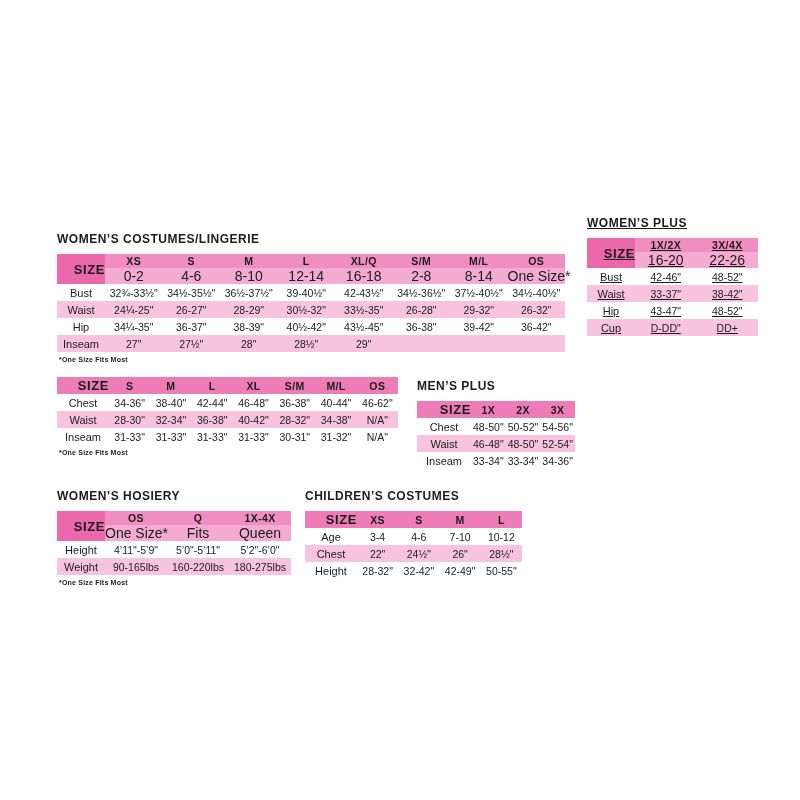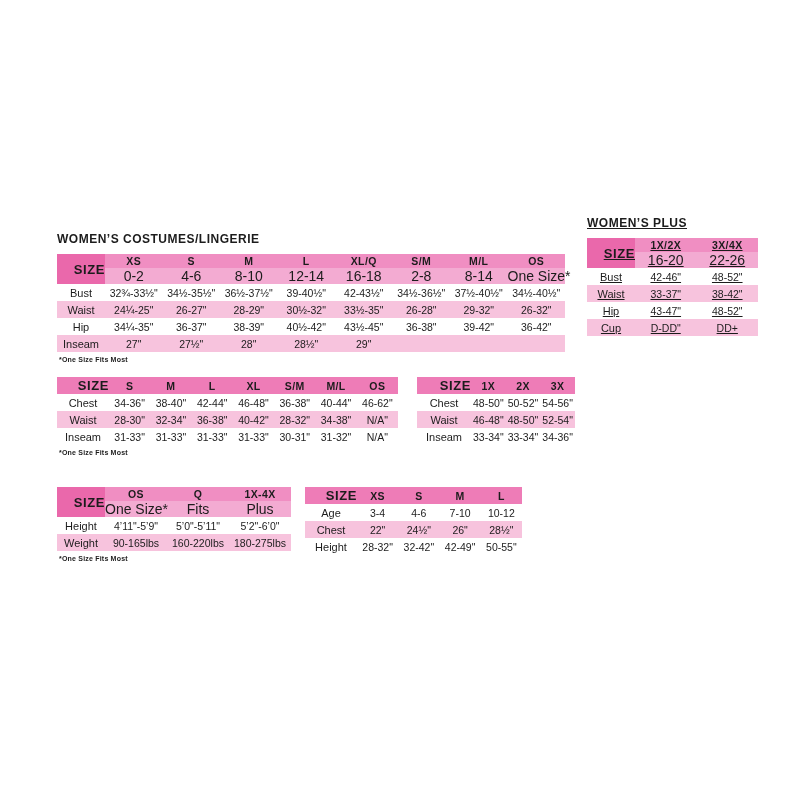--- a/index.html
+++ b/index.html
@@ -241,20 +241,21 @@
               <td class="val">31-32"</td>
               <td class="val">N/A"</td>
             </tr>
           </tbody>
         </table>
       </div>
     <div class="footnote">*One Size Fits Most</div>
   </div>
 
   <div class="section s4">
+    <h2>MEN’S PLUS</h2>
     <div>
         <table class="size-table t1row">
           <colgroup>
             <col class="size-col">
             <col>
             <col>
             <col>
           </colgroup>
           <thead>
             <tr>
@@ -282,39 +283,40 @@
               <td class="val">33-34"</td>
               <td class="val">33-34"</td>
               <td class="val">34-36"</td>
             </tr>
           </tbody>
         </table>
       </div>
   </div>
 
   <div class="section s5">
+    <h2>WOMEN’S HOSIERY</h2>
     <div>
         <table class="size-table t2row">
           <colgroup>
             <col class="size-col">
             <col>
             <col>
             <col>
           </colgroup>
           <thead>
             <tr>
               <th class="size-cell" rowspan="2">SIZE</th>
               <th class="col-top">OS</th>
               <th class="col-top">Q</th>
               <th class="col-top">1X-4X</th>
             </tr>
             <tr>
               <th class="col-sub">One Size*</th>
               <th class="col-sub">Fits</th>
-              <th class="col-sub">Plus</th>
+              <th class="col-sub">Queen</th>
             </tr>
           </thead>
           <tbody>
             <tr>
               <td class="row-label">Height</td>
               <td class="val">4’11"-5’9"</td>
               <td class="val">5’0"-5’11"</td>
               <td class="val">5’2"-6’0"</td>
             </tr>
             <tr class="shaded">
@@ -323,20 +325,21 @@
               <td class="val">160-220lbs</td>
               <td class="val">180-275lbs</td>
             </tr>
           </tbody>
         </table>
       </div>
     <div class="footnote">*One Size Fits Most</div>
   </div>
 
   <div class="section s6">
+    <h2>CHILDREN’S COSTUMES</h2>
     <div>
         <table class="size-table t1row">
           <colgroup>
             <col class="size-col">
             <col>
             <col>
             <col>
             <col>
           </colgroup>
           <thead>

